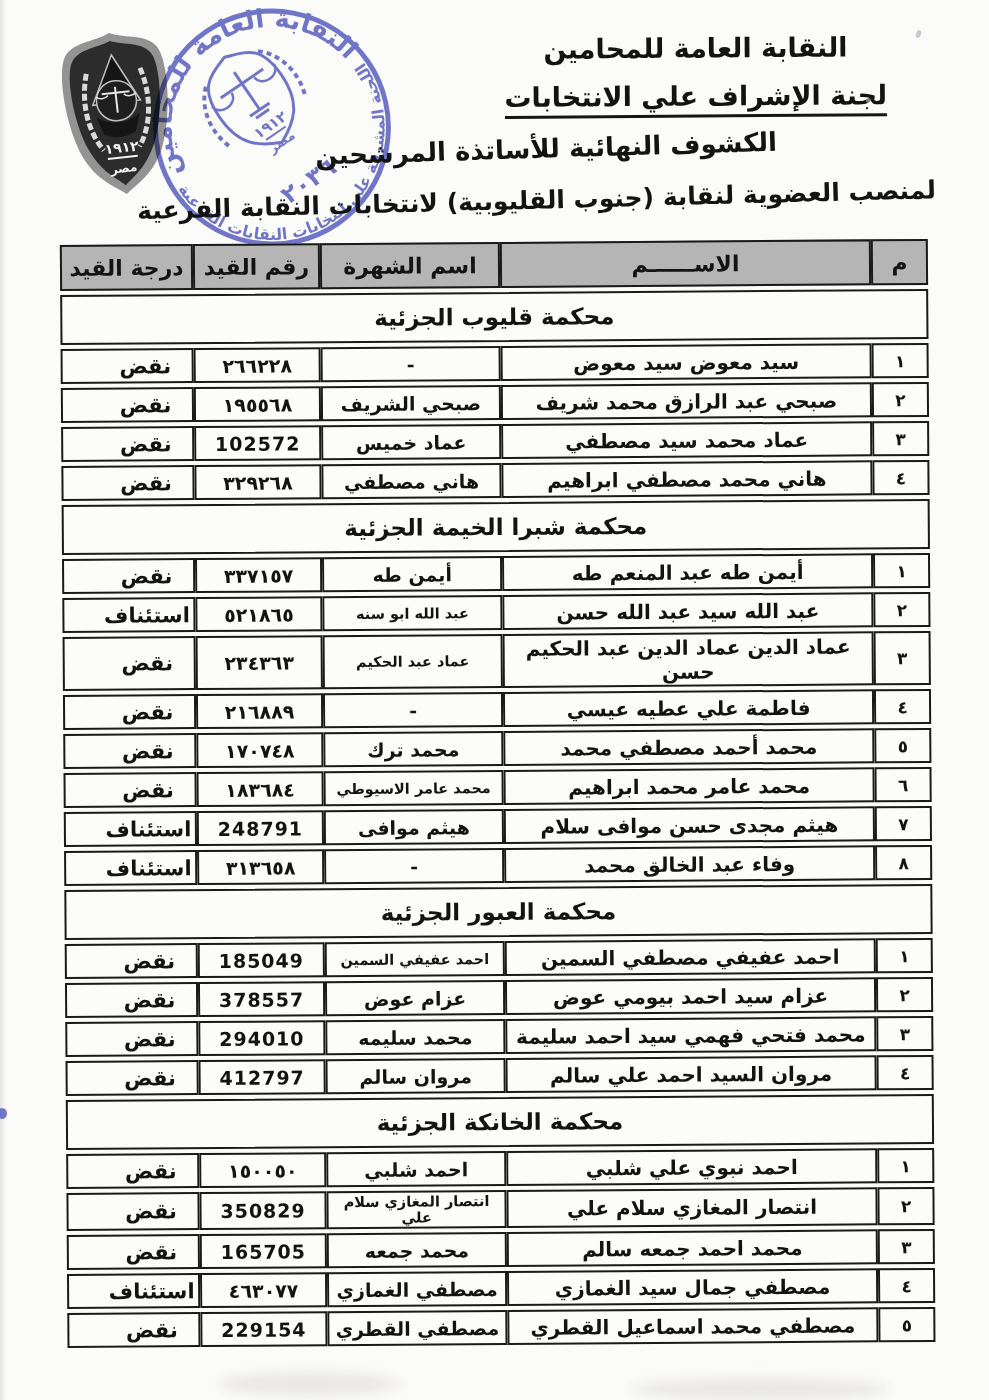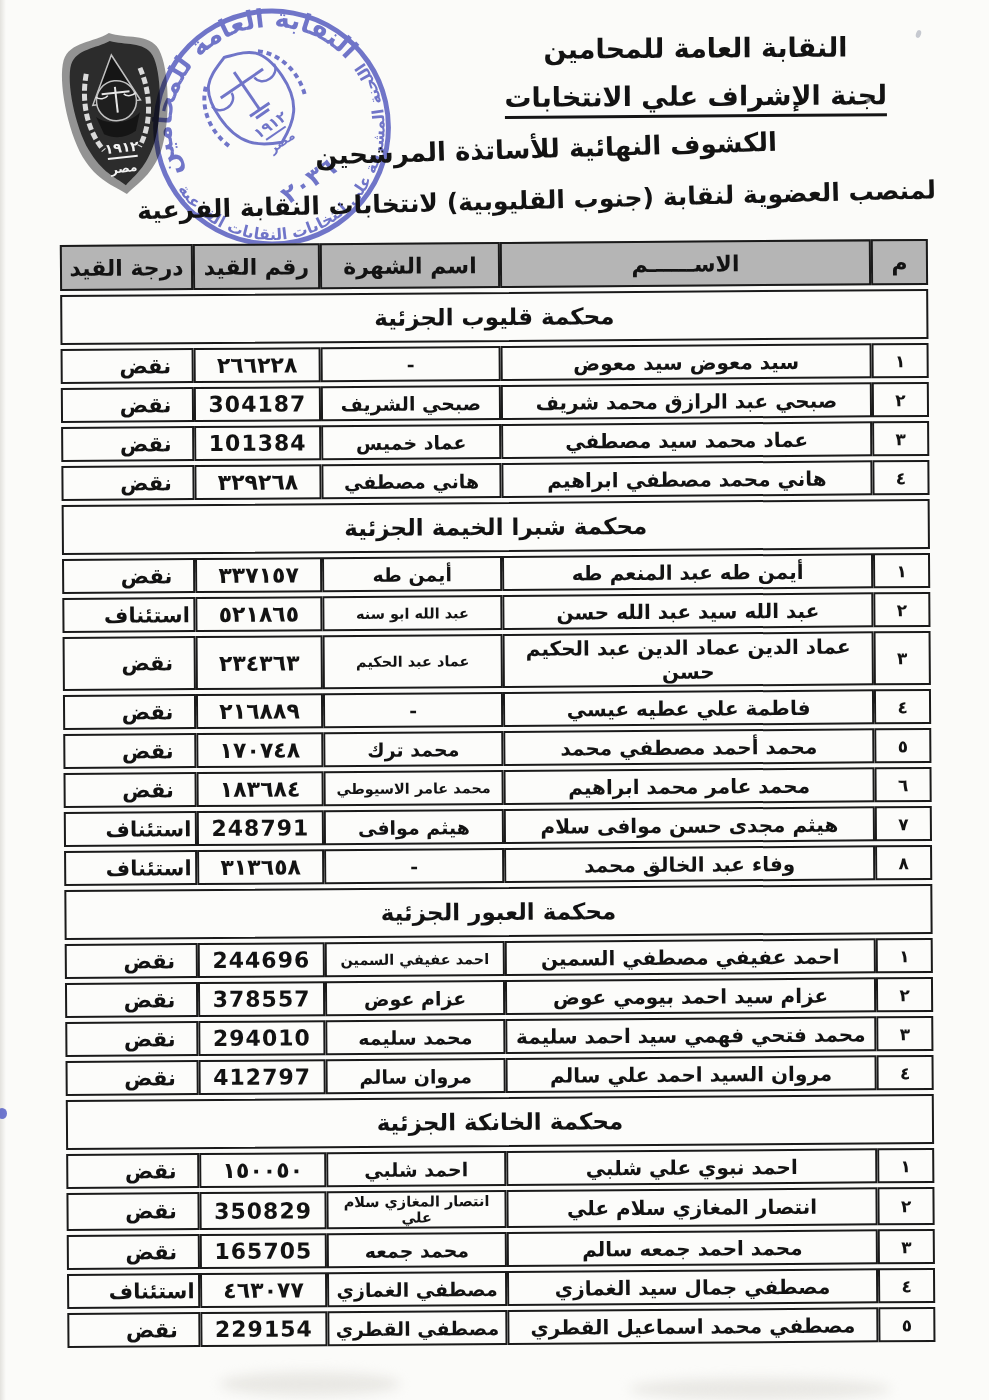--- a/index.html
+++ b/index.html
@@ -32,21 +32,21 @@
   table{width:100%; border-collapse:separate; border-spacing:0 4px; table-layout:fixed;}
   th,td{border:2px solid #1a1a1a; text-align:center; vertical-align:middle; overflow:hidden;}
   th{background:#b5b5b5; height:40px; font-size:22px; font-weight:bold;}
   td{background:#fcfcfa; font-weight:bold;}
   tr.section-row td{height:44px; font-size:23px;}
   tr.data-row td{height:29px;}
   td.c-no{font-size:17px;}
   td.c-name{font-size:20px;}
   td.c-alias{font-size:19px;}
   td.c-alias.small{font-size:14.5px;}
-  td.c-reg{font-size:22px; letter-spacing:1px;}
+  td.c-reg{font-size:19px; letter-spacing:1px;}
   td.c-degree{font-size:21px;padding-left:37px;}
   col.w-no{width:57px;} col.w-name{width:371px;} col.w-alias{width:180px;}
   col.w-reg{width:127px;} col.w-degree{width:133px;}
 
   
   .speck{position:absolute; border-radius:50%;}
   .speck-a{left:916px; top:30px; width:5px; height:8px; background:#9aa0ae; transform:rotate(18deg); opacity:.55;}
   .speck-b{left:866px; top:98px; width:5px; height:5px; background:#c7c9cf; opacity:.6;}
   .speck-blue{left:-3px; top:1108px; width:10px; height:11px; background:#4d58c4; opacity:.8;}
   .smudge{position:absolute; background:#e9e8e4; filter:blur(6px); border-radius:50%;}
@@ -141,28 +141,28 @@
               <td class="c-no">١</td>
               <td class="c-name">سيد معوض سيد معوض</td>
               <td class="c-alias">-</td>
               <td class="c-reg">٢٦٦٢٢٨</td>
               <td class="c-degree">نقض</td>
             </tr>
             <tr class="data-row">
               <td class="c-no">٢</td>
               <td class="c-name">صبحي عبد الرازق محمد شريف</td>
               <td class="c-alias">صبحي الشريف</td>
-              <td class="c-reg">304187</td>
+              <td class="c-reg">١٩٥٥٦٨</td>
               <td class="c-degree">نقض</td>
             </tr>
             <tr class="data-row">
               <td class="c-no">٣</td>
               <td class="c-name">عماد محمد سيد مصطفي</td>
               <td class="c-alias">عماد خميس</td>
-              <td class="c-reg">101384</td>
+              <td class="c-reg">102572</td>
               <td class="c-degree">نقض</td>
             </tr>
             <tr class="data-row">
               <td class="c-no">٤</td>
               <td class="c-name">هاني محمد مصطفي ابراهيم</td>
               <td class="c-alias">هاني مصطفي</td>
               <td class="c-reg">٣٢٩٢٦٨</td>
               <td class="c-degree">نقض</td>
             </tr>
             <tr class="section-row">
@@ -224,21 +224,21 @@
               <td class="c-reg">٣١٣٦٥٨</td>
               <td class="c-degree">استئناف</td>
             </tr>
             <tr class="section-row">
               <td colspan="5">محكمة العبور الجزئية</td>
             </tr>
             <tr class="data-row">
               <td class="c-no">١</td>
               <td class="c-name">احمد عفيفي مصطفي السمين</td>
               <td class="c-alias small">احمد عفيفي السمين</td>
-              <td class="c-reg">244696</td>
+              <td class="c-reg">185049</td>
               <td class="c-degree">نقض</td>
             </tr>
             <tr class="data-row">
               <td class="c-no">٢</td>
               <td class="c-name">عزام سيد احمد بيومي عوض</td>
               <td class="c-alias">عزام عوض</td>
               <td class="c-reg">378557</td>
               <td class="c-degree">نقض</td>
             </tr>
             <tr class="data-row">

